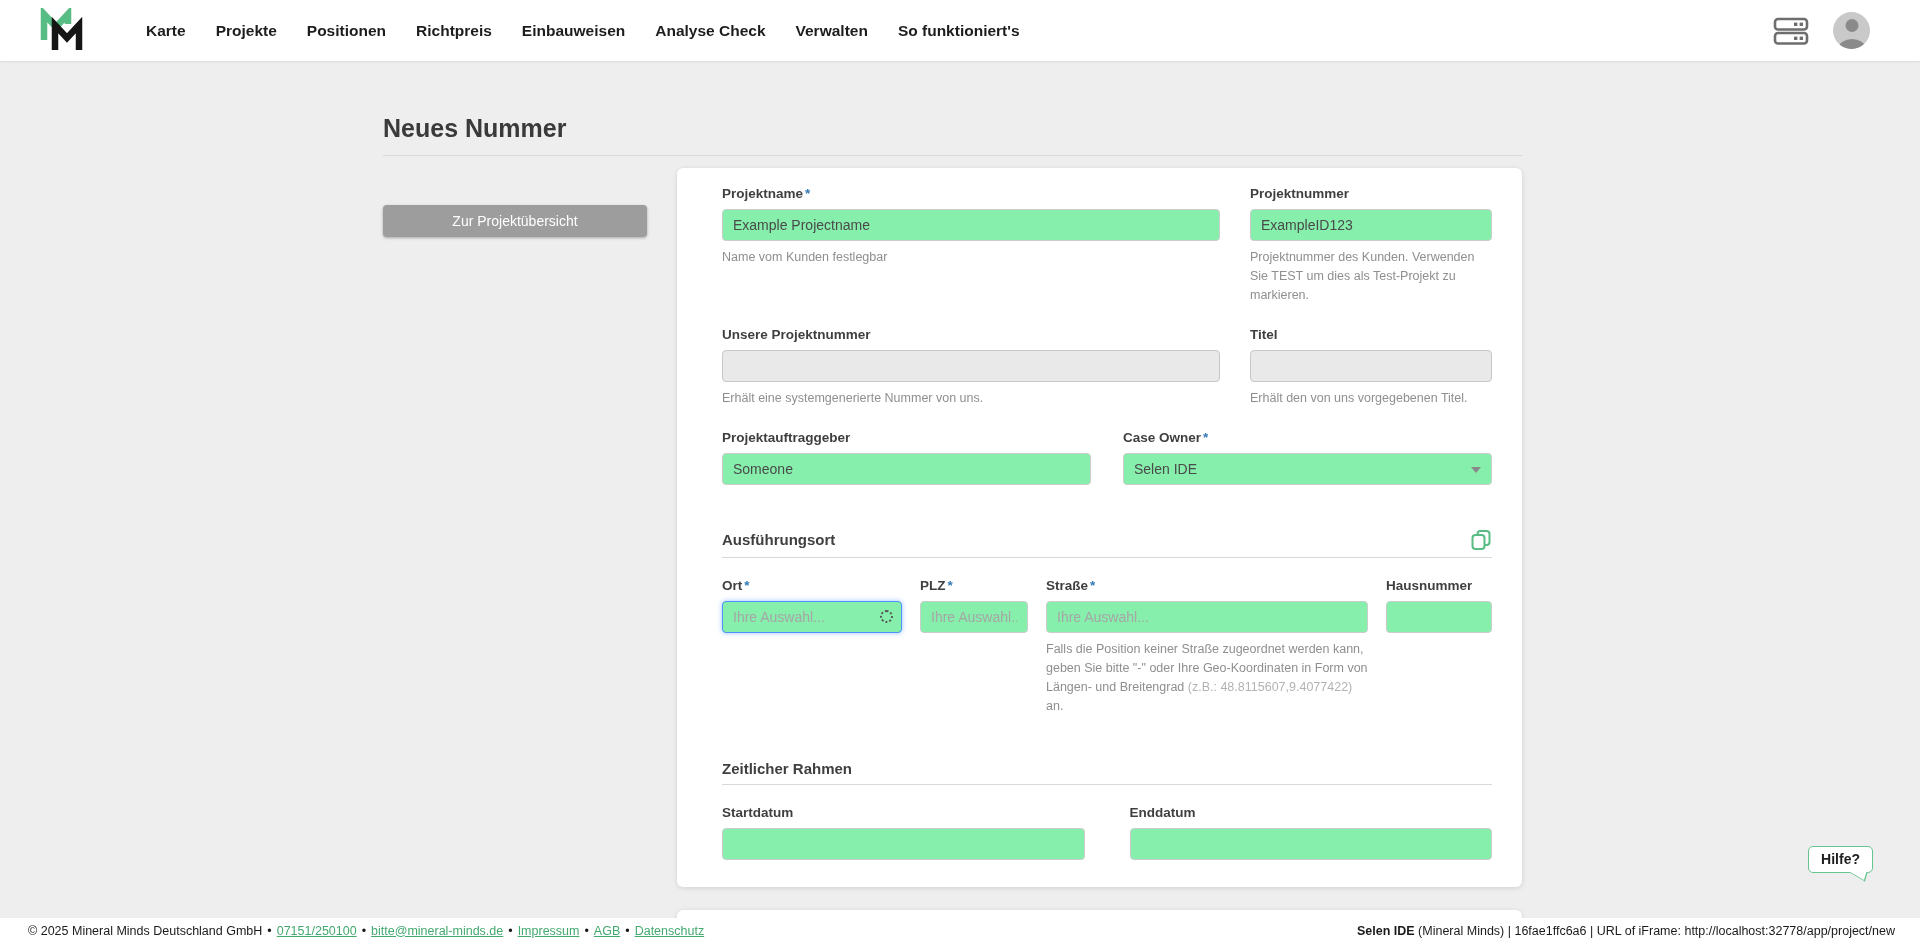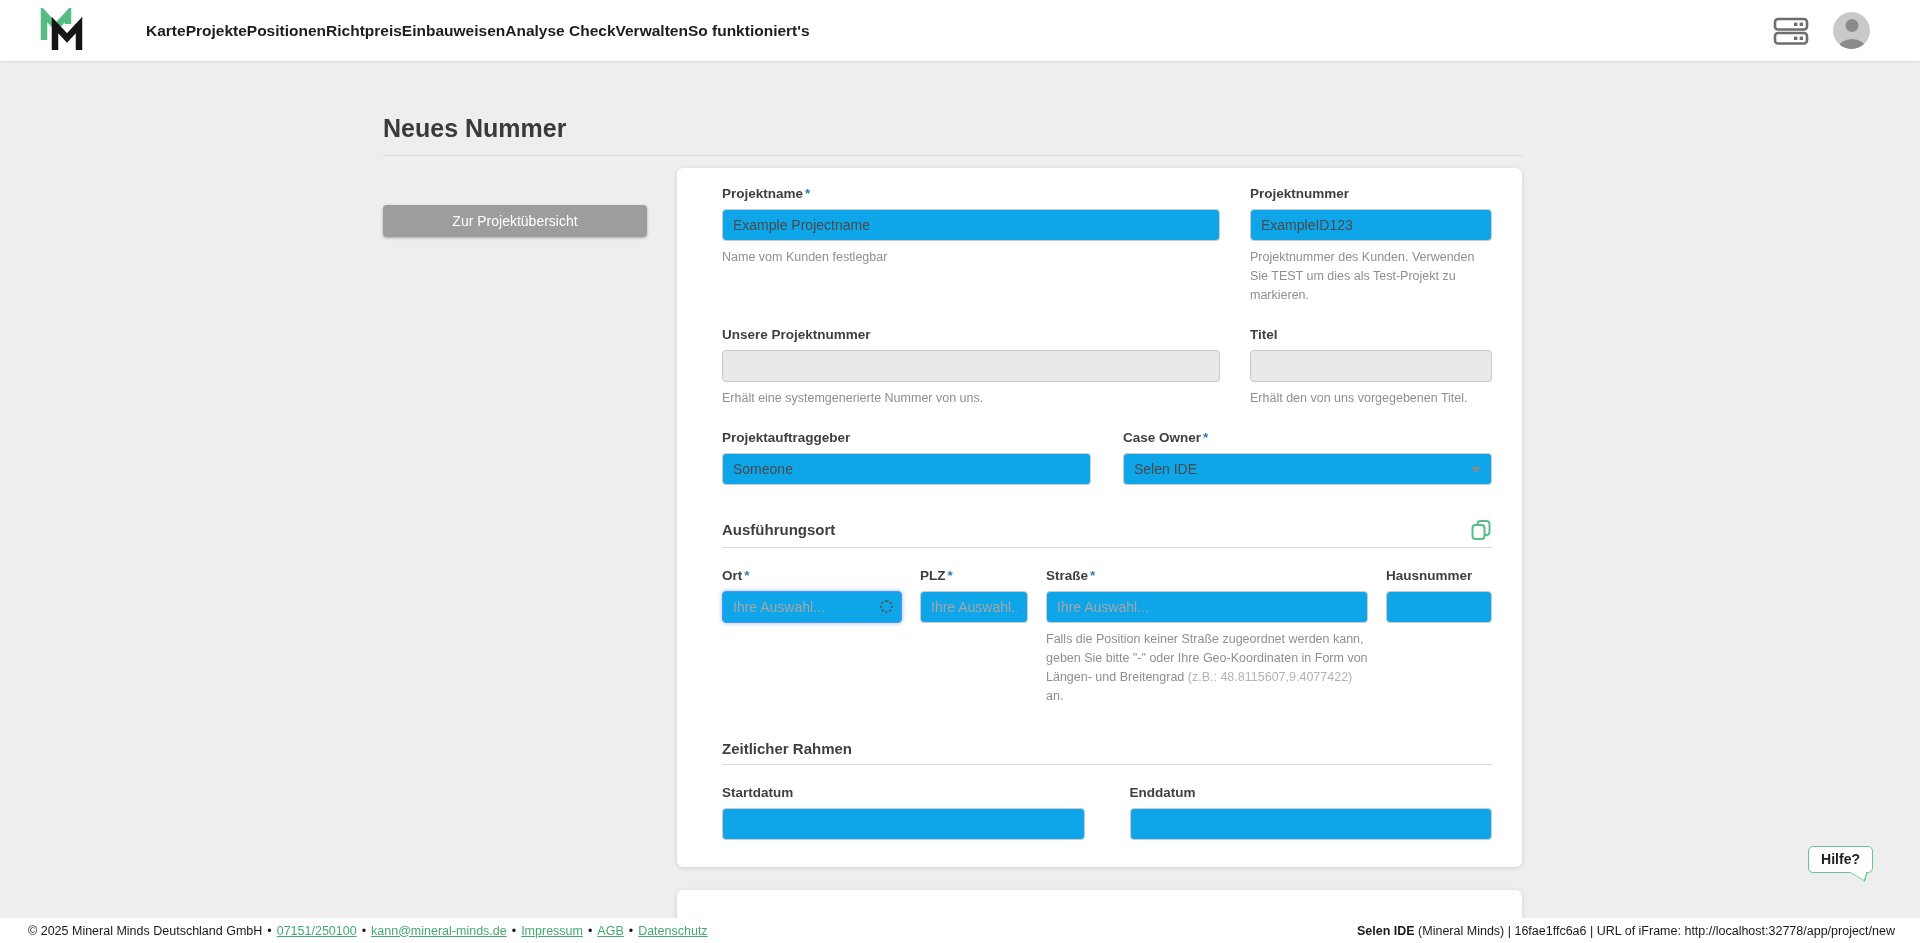--- a/index.html
+++ b/index.html
@@ -12,21 +12,21 @@
 
   
   .navbar {
     height:61px; background:#ffffff; flex:0 0 61px;
     display:flex; align-items:center;
     padding:0 50px 0 40px;
     box-shadow:0 1px 2px rgba(0,0,0,.08);
     position:relative; z-index:5;
   }
   .logo { width:46px; height:46px; margin-right:60px; display:block; }
-  .nav-items { display:flex; align-items:center; list-style:none; }
+  .nav-items { display:flex; align-items:center; gap:30px; list-style:none; }
   .nav-items li {
     font-size:15.5px; font-weight:700; color:#1d1d1d; cursor:pointer; white-space:nowrap;
   }
   .nav-right { margin-left:auto; display:flex; align-items:center; gap:24px; }
   .server-icon { width:36px; height:30px; display:block; cursor:pointer; }
   .avatar {
     width:37px; height:37px; border-radius:50%; background:#c9c9c9;
     position:relative; overflow:hidden; cursor:pointer;
   }
   .avatar .head {
@@ -68,30 +68,30 @@
   .grid-a { display:grid; grid-template-columns:1fr 242px; column-gap:30px; }
   .grid-b { display:grid; grid-template-columns:1fr 1fr; column-gap:32px; }
   .row-gap { margin-top:22px; }
   label.f-label {
     display:block; font-size:13.5px; font-weight:700; color:#3f3f3f;
     line-height:16px; margin-bottom:7px;
   }
   .req { color:#337ab7; font-weight:700; margin-left:2px; }
   input.f-input, .f-select {
     width:100%; height:32px; border:1px solid #cccccc; border-radius:4px;
-    font-size:14px; color:#4a4a4a; padding:0 10px; background:#0ea5e9;
+    font-size:14px; color:#4a4a4a; padding:0 10px; background:#86efac;
     font-family:"Liberation Sans",sans-serif; outline:none;
   }
   input.f-input::placeholder { color:#a6a6a6; opacity:1; }
   input.f-input:disabled, input.f-input.disabled { background:#e9e9e9; border-color:#c8c8c8; }
   .hint { font-size:12.5px; color:#8f8f8f; line-height:19px; margin-top:7px; }
   .hint .lighter { color:#b3b3b3; }
 
   .section-head {
-    display:flex; align-items:center; justify-content:space-between; margin-top:34px;
+    display:flex; align-items:center; justify-content:space-between; margin-top:44px;
   }
   .section-title { font-size:15px; font-weight:700; color:#3f3f3f; line-height:18px; }
   .section-rule { border:none; border-top:1px solid #d9d9d9; margin-top:6px; }
   .copy-icon { width:22px; height:22px; display:block; cursor:pointer; }
 
   .loc-row { display:flex; justify-content:space-between; margin-top:20px; }
   .loc-ort { width:180px; } .loc-plz { width:108px; }
   .loc-str { width:322px; } .loc-haus { width:106px; }
 
   .input-wrap { position:relative; }
@@ -284,21 +284,21 @@
 </div>
 
 <div class="footer">
   <div class="footer-left">
     <span>© 2025 Mineral Minds Deutschland GmbH</span>
     <span style="display:inline-flex;align-items:center;">
 
     <span class="sep">•</span>
         <a>07151/250100</a>
         <span class="sep">•</span>
-        <a>kann@mineral-minds.de</a>
+        <a>bitte@mineral-minds.de</a>
         <span class="sep">•</span>
         <a>Impressum</a>
         <span class="sep">•</span>
         <a>AGB</a>
         <span class="sep">•</span>
         <a>Datenschutz</a>
       </span>
   </div>
   <div class="footer-right"><span class="bold">Selen IDE</span><span> (Mineral Minds) | 16fae1ffc6a6 | URL of iFrame: http://localhost:32778/app/project/new</span></div>
 </div>

